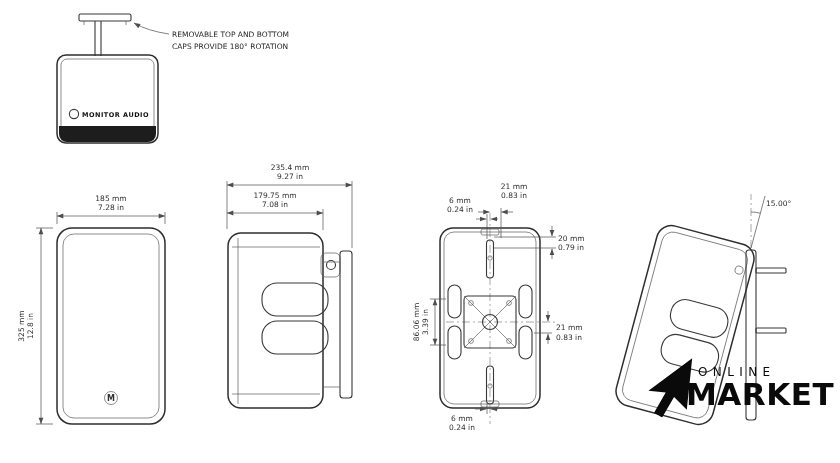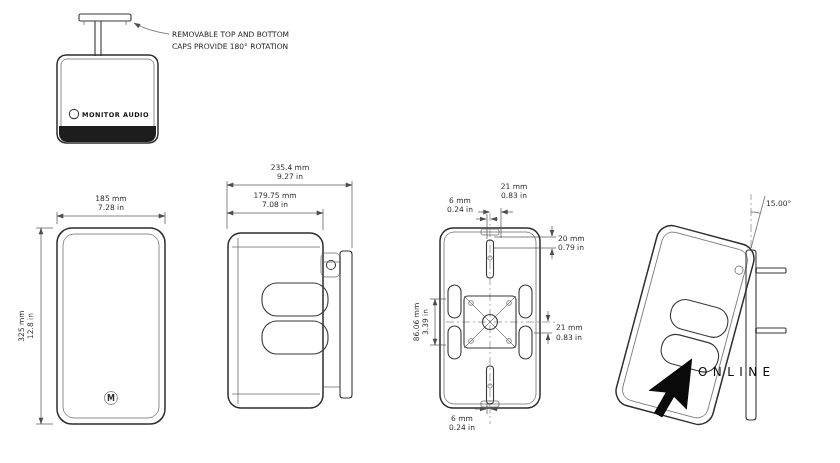--- a/index.html
+++ b/index.html
@@ -187,15 +187,16 @@
       </g>
     </g>
   </svg>
 
   <div class="logo">
     <svg class="cursor" width="42" height="62" viewBox="0 0 26.4 40.8">
       <polygon points="26.4,0 26.4,34 17.2,26.6 10.8,40.8 5.2,38.2 11.4,24.2 0,24.2" fill="#0a0a0a"></polygon>
     </svg>
     <div class="logo-text">
       <div class="logo-line1">ONLINE</div>
+      <div class="logo-line2">MARKET</div>
     </div>
   </div>
 </div>
 
 </body></html>

